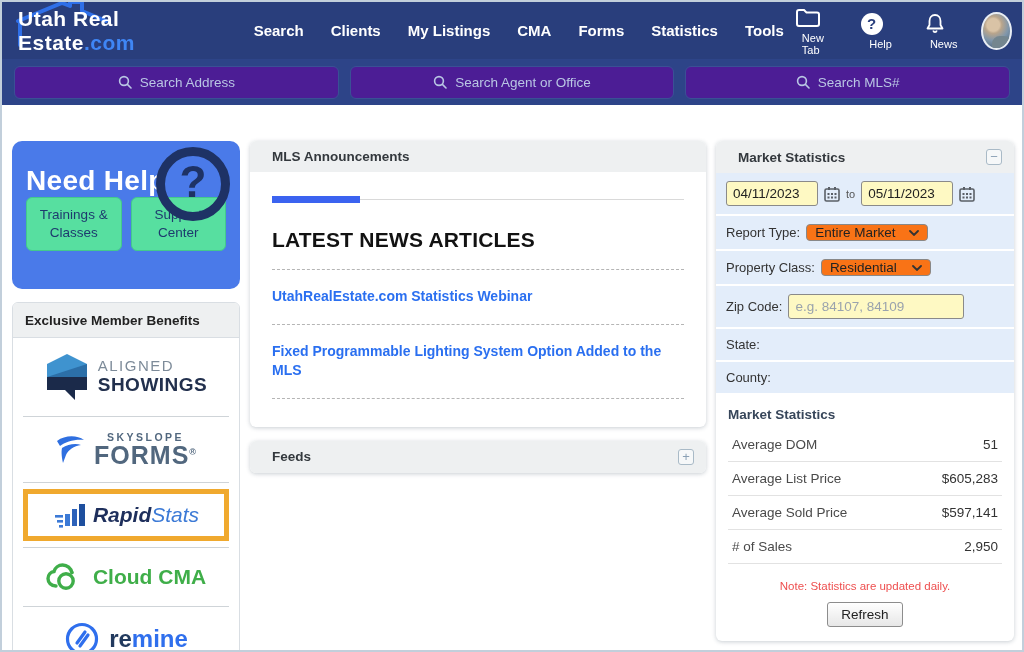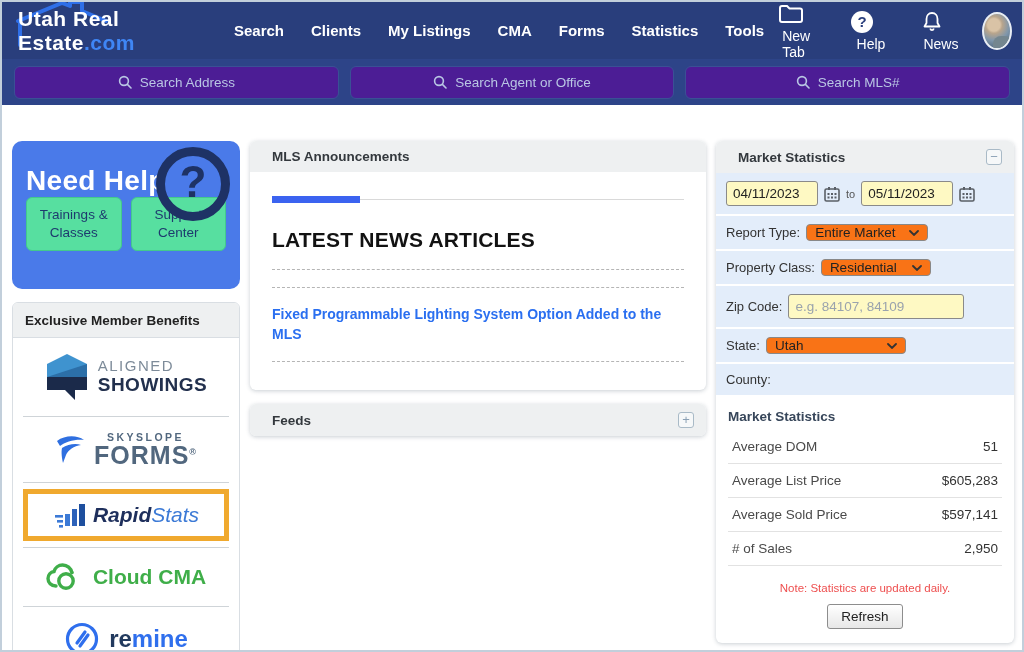--- a/index.html
+++ b/index.html
@@ -11,21 +11,21 @@
   .navbar { height:57px; background:#293e7c; display:flex; align-items:center; padding:0 10px 0 12px; }
   .logo { display:flex; align-items:center; position:relative; cursor:pointer; padding-left:4px; }
   .logo svg.house { position:absolute; left:-4px; top:-8px; }
   .logo-text { font-size:21px; font-weight:bold; color:#ffffff; letter-spacing:.5px; position:relative; z-index:1; }
   .logo-text .dotcom { color:#3f86f5; }
   .nav-items { display:flex; align-items:center; gap:27px; margin-left:92px; }
   .nav-item { color:#ffffff; font-size:15px; font-weight:bold; cursor:pointer; white-space:nowrap; }
   .nav-actions { margin-left:auto; display:flex; align-items:center; gap:20px; }
   .nav-action { display:flex; flex-direction:column; align-items:center; gap:2px; color:#fff; cursor:pointer; }
   .nav-action .icn { height:24px; display:flex; align-items:center; justify-content:center; }
-  .nav-action .lbl { font-size:14px; color:#ffffff;margin-left:18px; }
+  .nav-action .lbl { font-size:11px; color:#ffffff;margin-left:18px; }
   .help-circle { width:22px; height:22px; background:#ffffff; color:#293e7c; border-radius:50%; font-weight:bold; font-size:15px; display:flex; align-items:center; justify-content:center; }
   .avatar { width:38px; height:38px; border-radius:50%; margin-left:4px; cursor:pointer;
             background:radial-gradient(circle at 38% 32%, #d9c3a6 0 22%, #b9a58c 30%, #7f96ab 55%, #5a7188 80%, #46586c 100%);
             border:2px solid #e8edf4; overflow:hidden; position:relative; }
   .avatar::after { content:""; position:absolute; left:9px; bottom:-4px; width:20px; height:16px; background:#74868f; border-radius:8px 8px 0 0; }
 
   
   .searchrow { height:46px; background:#2d4488; display:flex; align-items:center; gap:11px; padding:0 12px; }
   .searchpill { flex:1; height:33px; background:#4c1d95; border:1px solid #3a5095; border-radius:6px; display:flex; align-items:center; justify-content:center; gap:8px; cursor:text; }
   .searchpill .ph { color:#b9c6e4; font-size:13.5px; }
@@ -267,20 +267,21 @@
         <div class="panel-head">
           <span class="panel-title">MLS Announcements</span>
         </div>
         <div class="ann-body">
           <div class="progress">
             <div class="line"></div>
             <div class="bar"></div>
           </div>
           <div class="news-heading">LATEST NEWS ARTICLES</div>
           <div class="dashed"></div>
+          <a class="article-link">UtahRealEstate.com Statistics Webinar</a>
           <div class="dashed"></div>
           <a class="article-link">Fixed Programmable Lighting System Option Added to the MLS</a>
           <div class="dashed" style="margin-bottom:4px;"></div>
         </div>
       </div>
 
       <div class="panel feeds">
         <div class="panel-head">
           <span class="panel-title">Feeds</span>
           <span class="toggle-box">+</span>
@@ -347,26 +348,20 @@
           </div>
         </div>
 
         <div class="form-row">
           <span class="form-label">Zip Code:</span>
           <input class="txt-input zip-input" placeholder="e.g. 84107, 84109" style="">
         </div>
 
         <div class="form-row">
           <span class="form-label">State:</span>
-          <div class="fake-select" style="width:140px;">
-            <span>Utah</span>
-            <svg width="10" height="6" viewBox="0 0 10 6">
-                <path d="M1 1 L5 5 L9 1" stroke="#333" stroke-width="1.8" fill="none" stroke-linecap="round"></path>
-              </svg>
-          </div>
         </div>
 
         <div class="form-row" style="border-bottom:none;">
           <span class="form-label">County:</span>
         </div>
 
         <div class="stats-section">
           <div class="stats-subtitle">Market Statistics</div>
           <div class="stat-row">
             <span class="stat-label">Average DOM</span>

